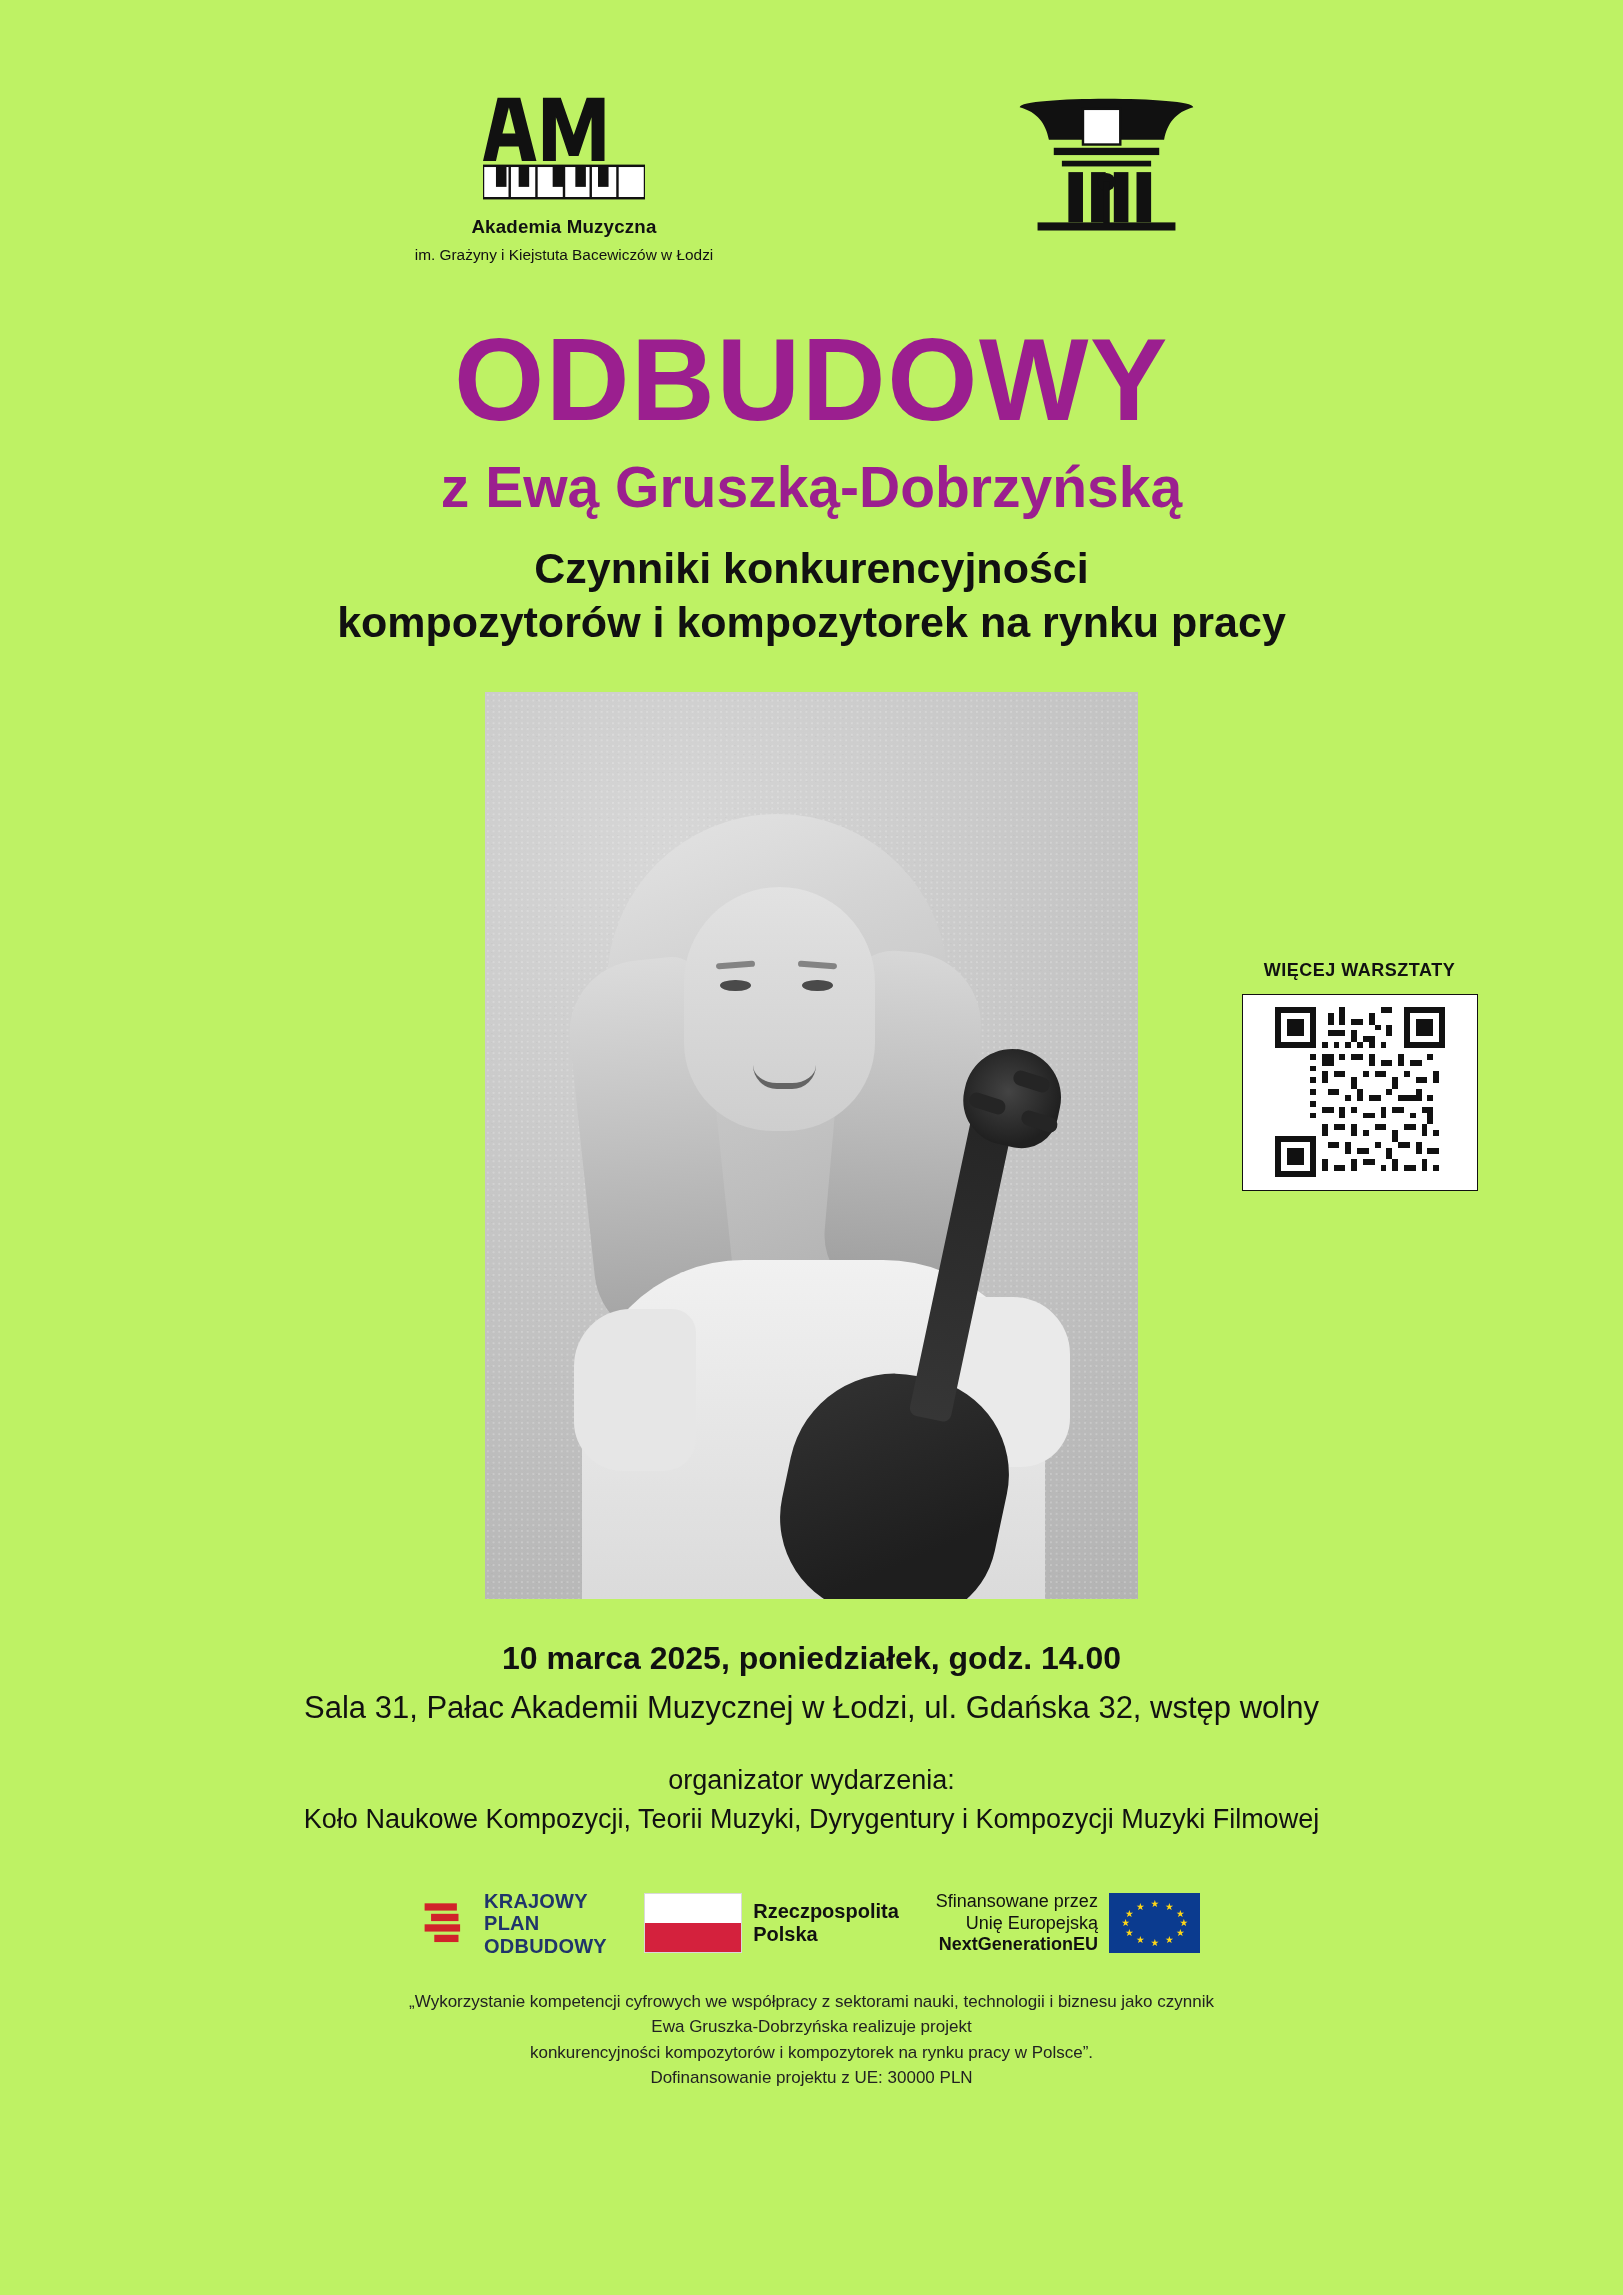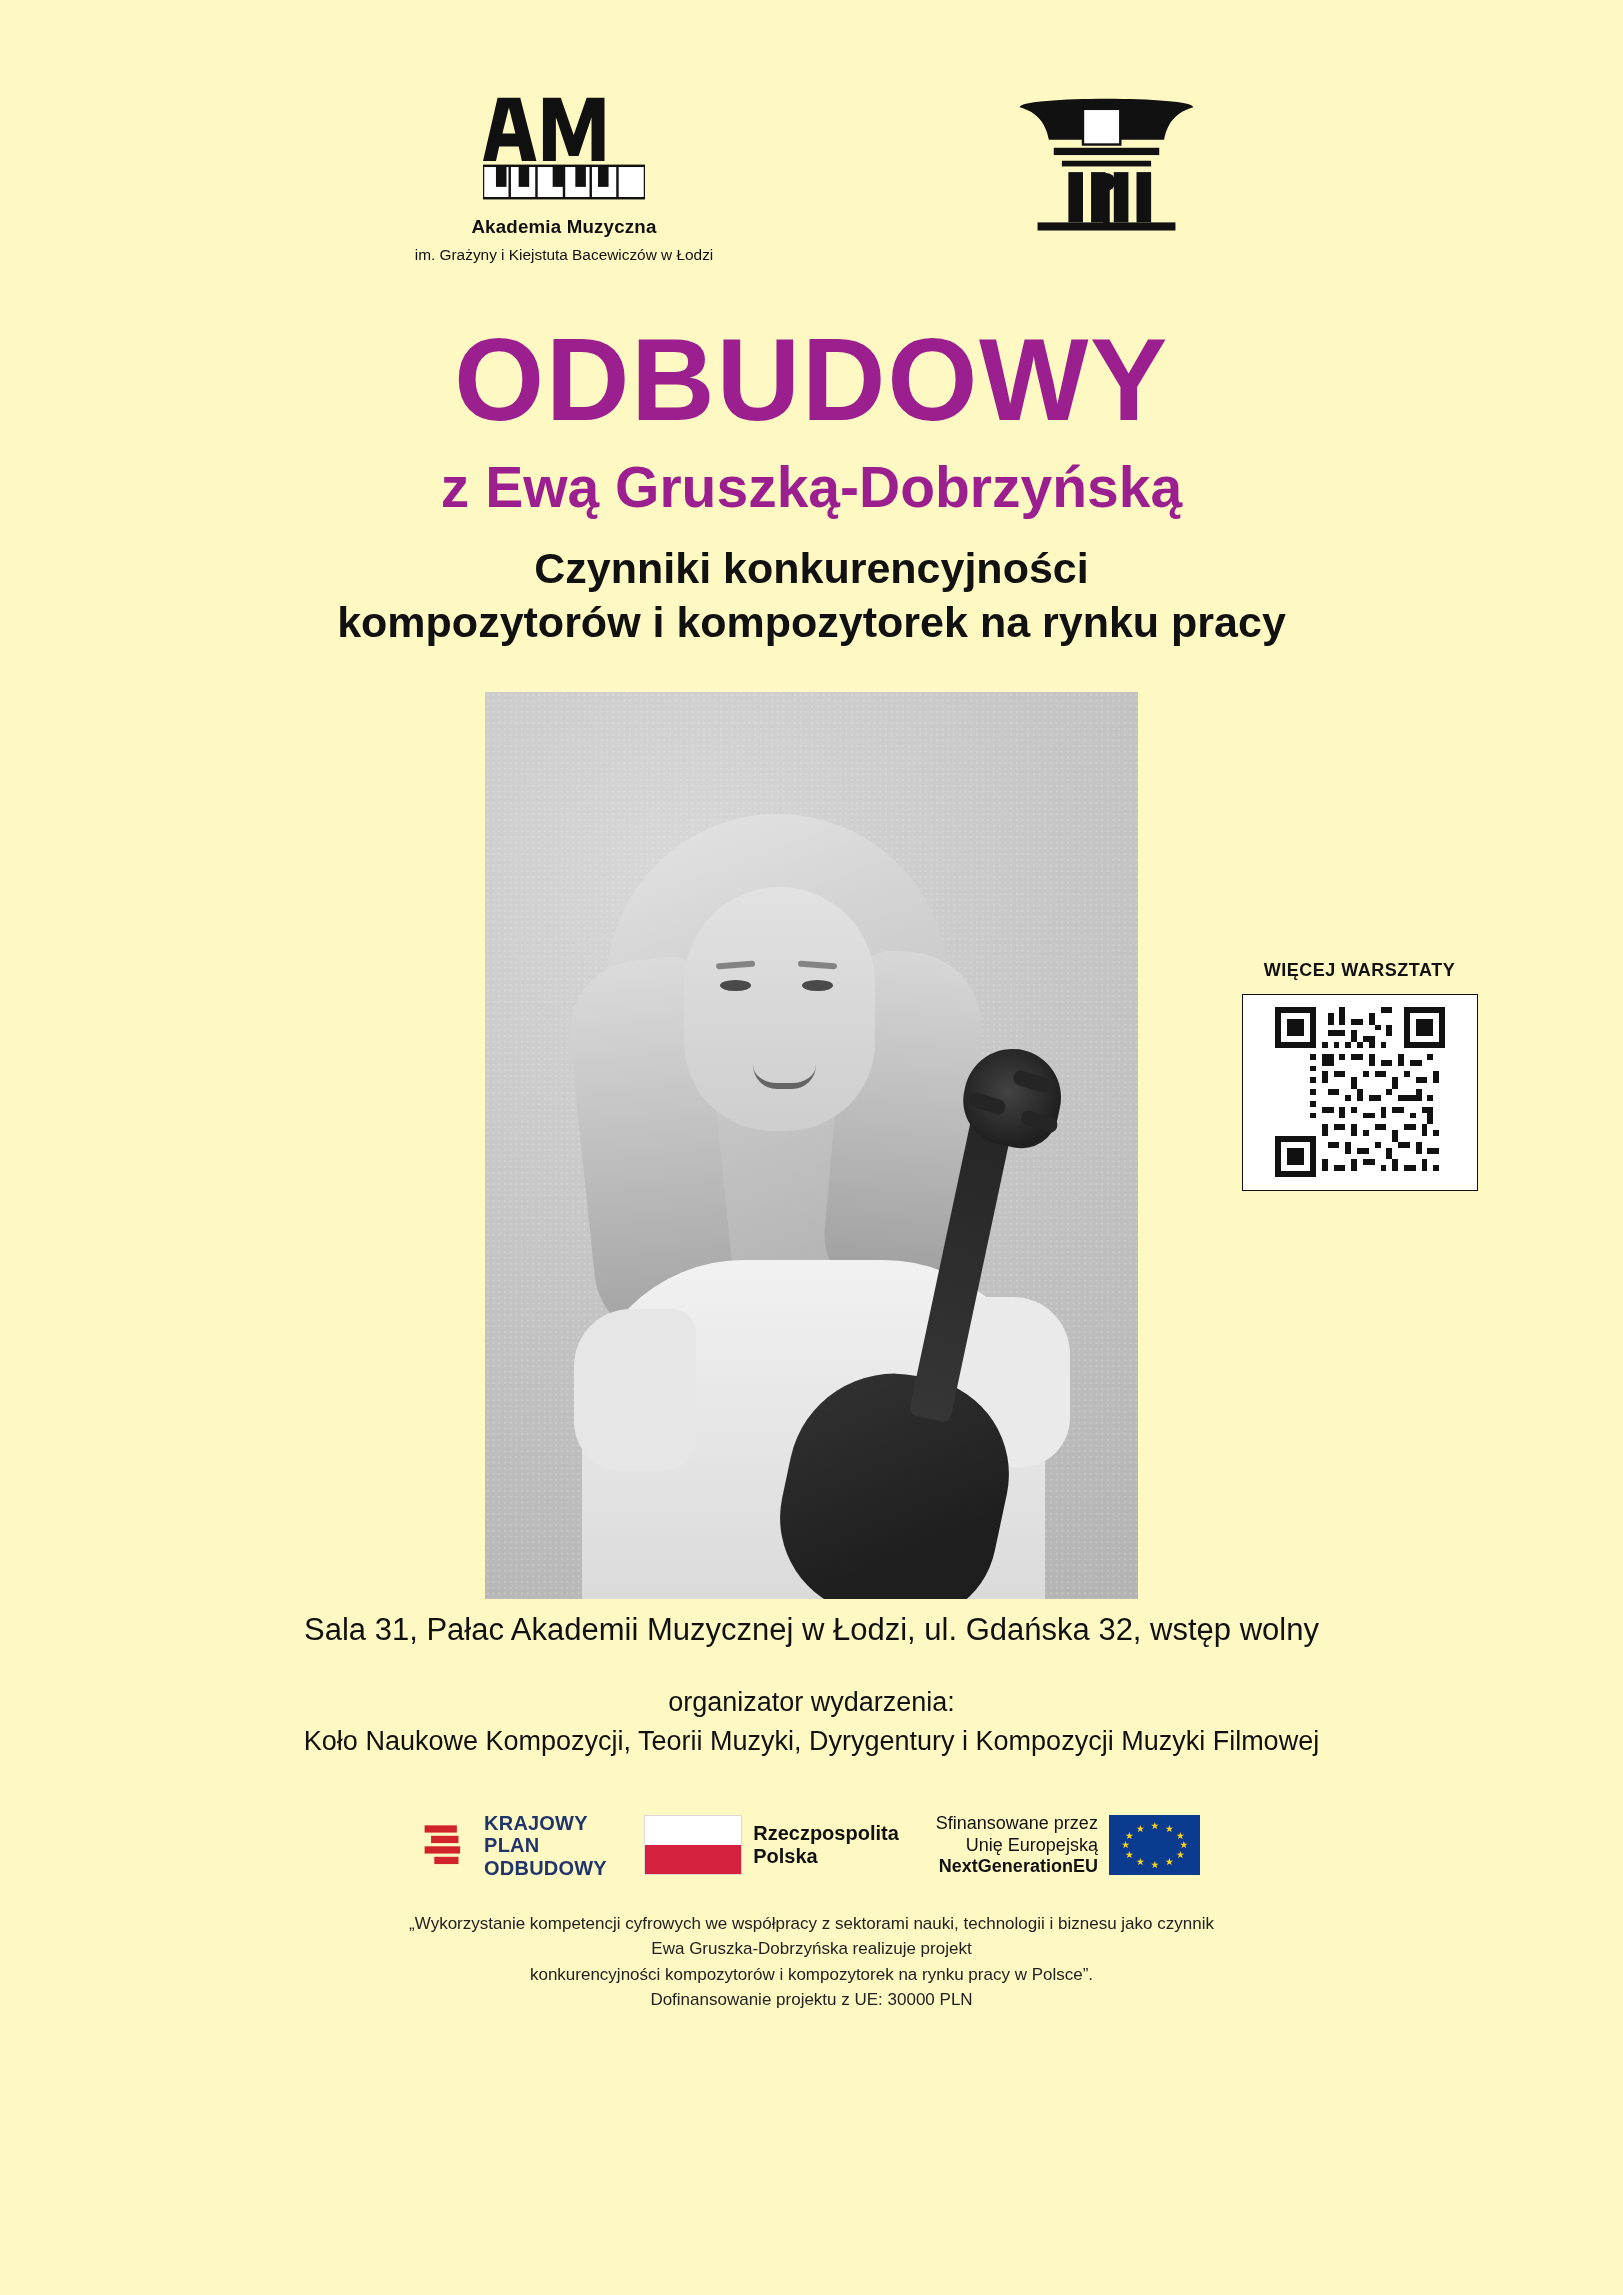--- a/index.html
+++ b/index.html
@@ -13,21 +13,21 @@
     font-family: "Liberation Sans", sans-serif;
     color: #1a1a1a;
     position: relative;
     overflow: hidden;
   }
 
   .poster {
     width: 1623px;
     height: 2295px;
     position: relative;
-    background: #fef9c3;
+    background: #bef264;
     display: flex;
     flex-direction: column;
     align-items: center;
   }
 
   
   .logo-row {
     width: 100%;
     display: flex;
     justify-content: center;
@@ -588,20 +588,21 @@
               <rect x="25" y="26" width="1" height="2"></rect>
             <rect x="27" y="27" width="1" height="1"></rect>
             <rect x="23" y="15" width="1" height="1"></rect>
               <rect x="26" y="18" width="1" height="2"></rect>
           </g>
         </svg>
       </div>
     </div>
   </div>
 
+  <div class="event-when">10 marca 2025, poniedziałek, godz. 14.00</div>
   <div class="event-where">Sala 31, Pałac Akademii Muzycznej w Łodzi, ul. Gdańska 32, wstęp wolny</div>
   <div class="org-label">organizator wydarzenia:</div>
   <div class="org-name">Koło Naukowe Kompozycji, Teorii Muzyki, Dyrygentury i Kompozycji Muzyki Filmowej</div>
 
   <div class="funding-row">
 
     <div class="kpo">
       <div class="kpo-mark">
         <svg width="50" height="47" viewBox="0 0 62 58">
           <rect x="2" y="4" width="40" height="9" fill="#d1232a"></rect>

